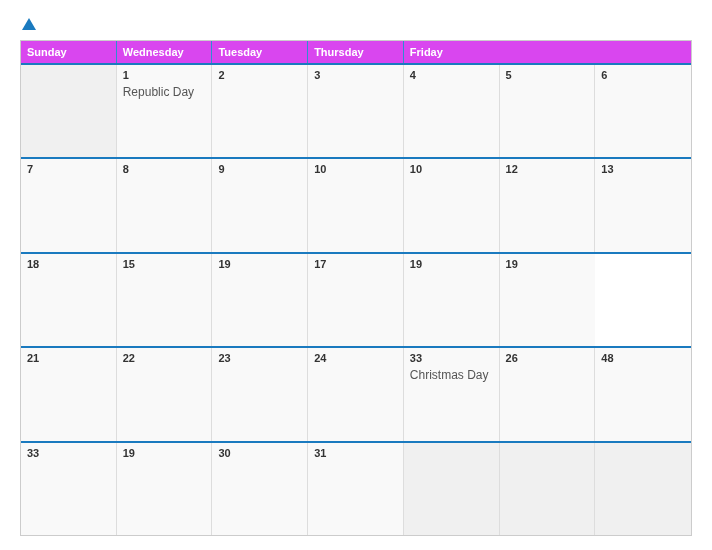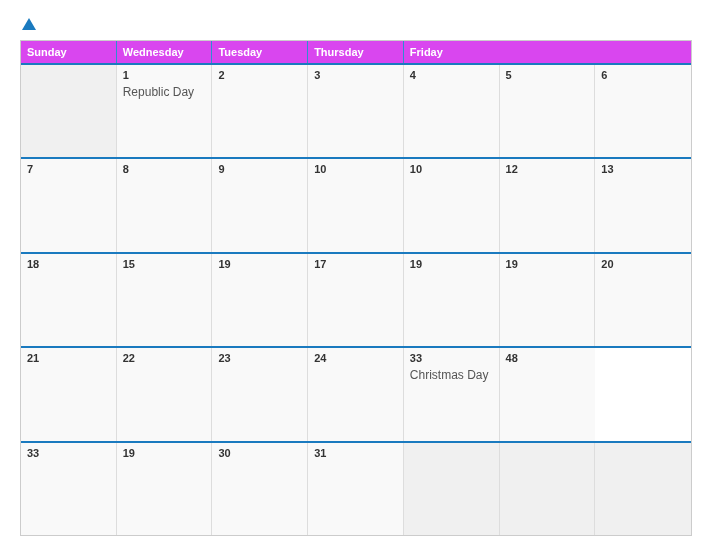--- a/index.html
+++ b/index.html
@@ -209,40 +209,40 @@
           </div>
           <div class="cal-cell">
             <span class="day-num">17</span>
           </div>
           <div class="cal-cell">
             <span class="day-num">19</span>
           </div>
           <div class="cal-cell">
             <span class="day-num">19</span>
           </div>
-          <div class="cal-cell">
-            <span class="day-num">20</span>
-          </div>
         </div>
         <div class="cal-week">
           <div class="cal-cell">
             <span class="day-num">21</span>
           </div>
           <div class="cal-cell">
             <span class="day-num">22</span>
           </div>
           <div class="cal-cell">
             <span class="day-num">23</span>
           </div>
           <div class="cal-cell">
             <span class="day-num">24</span>
           </div>
           <div class="cal-cell">
             <span class="day-num">33</span>
             <span class="holiday">Christmas Day</span>
+          </div>
+          <div class="cal-cell">
+            <span class="day-num">26</span>
           </div>
           <div class="cal-cell">
             <span class="day-num">48</span>
           </div>
         </div>
         <div class="cal-week">
           <div class="cal-cell">
             <span class="day-num">33</span>
           </div>
           <div class="cal-cell">

